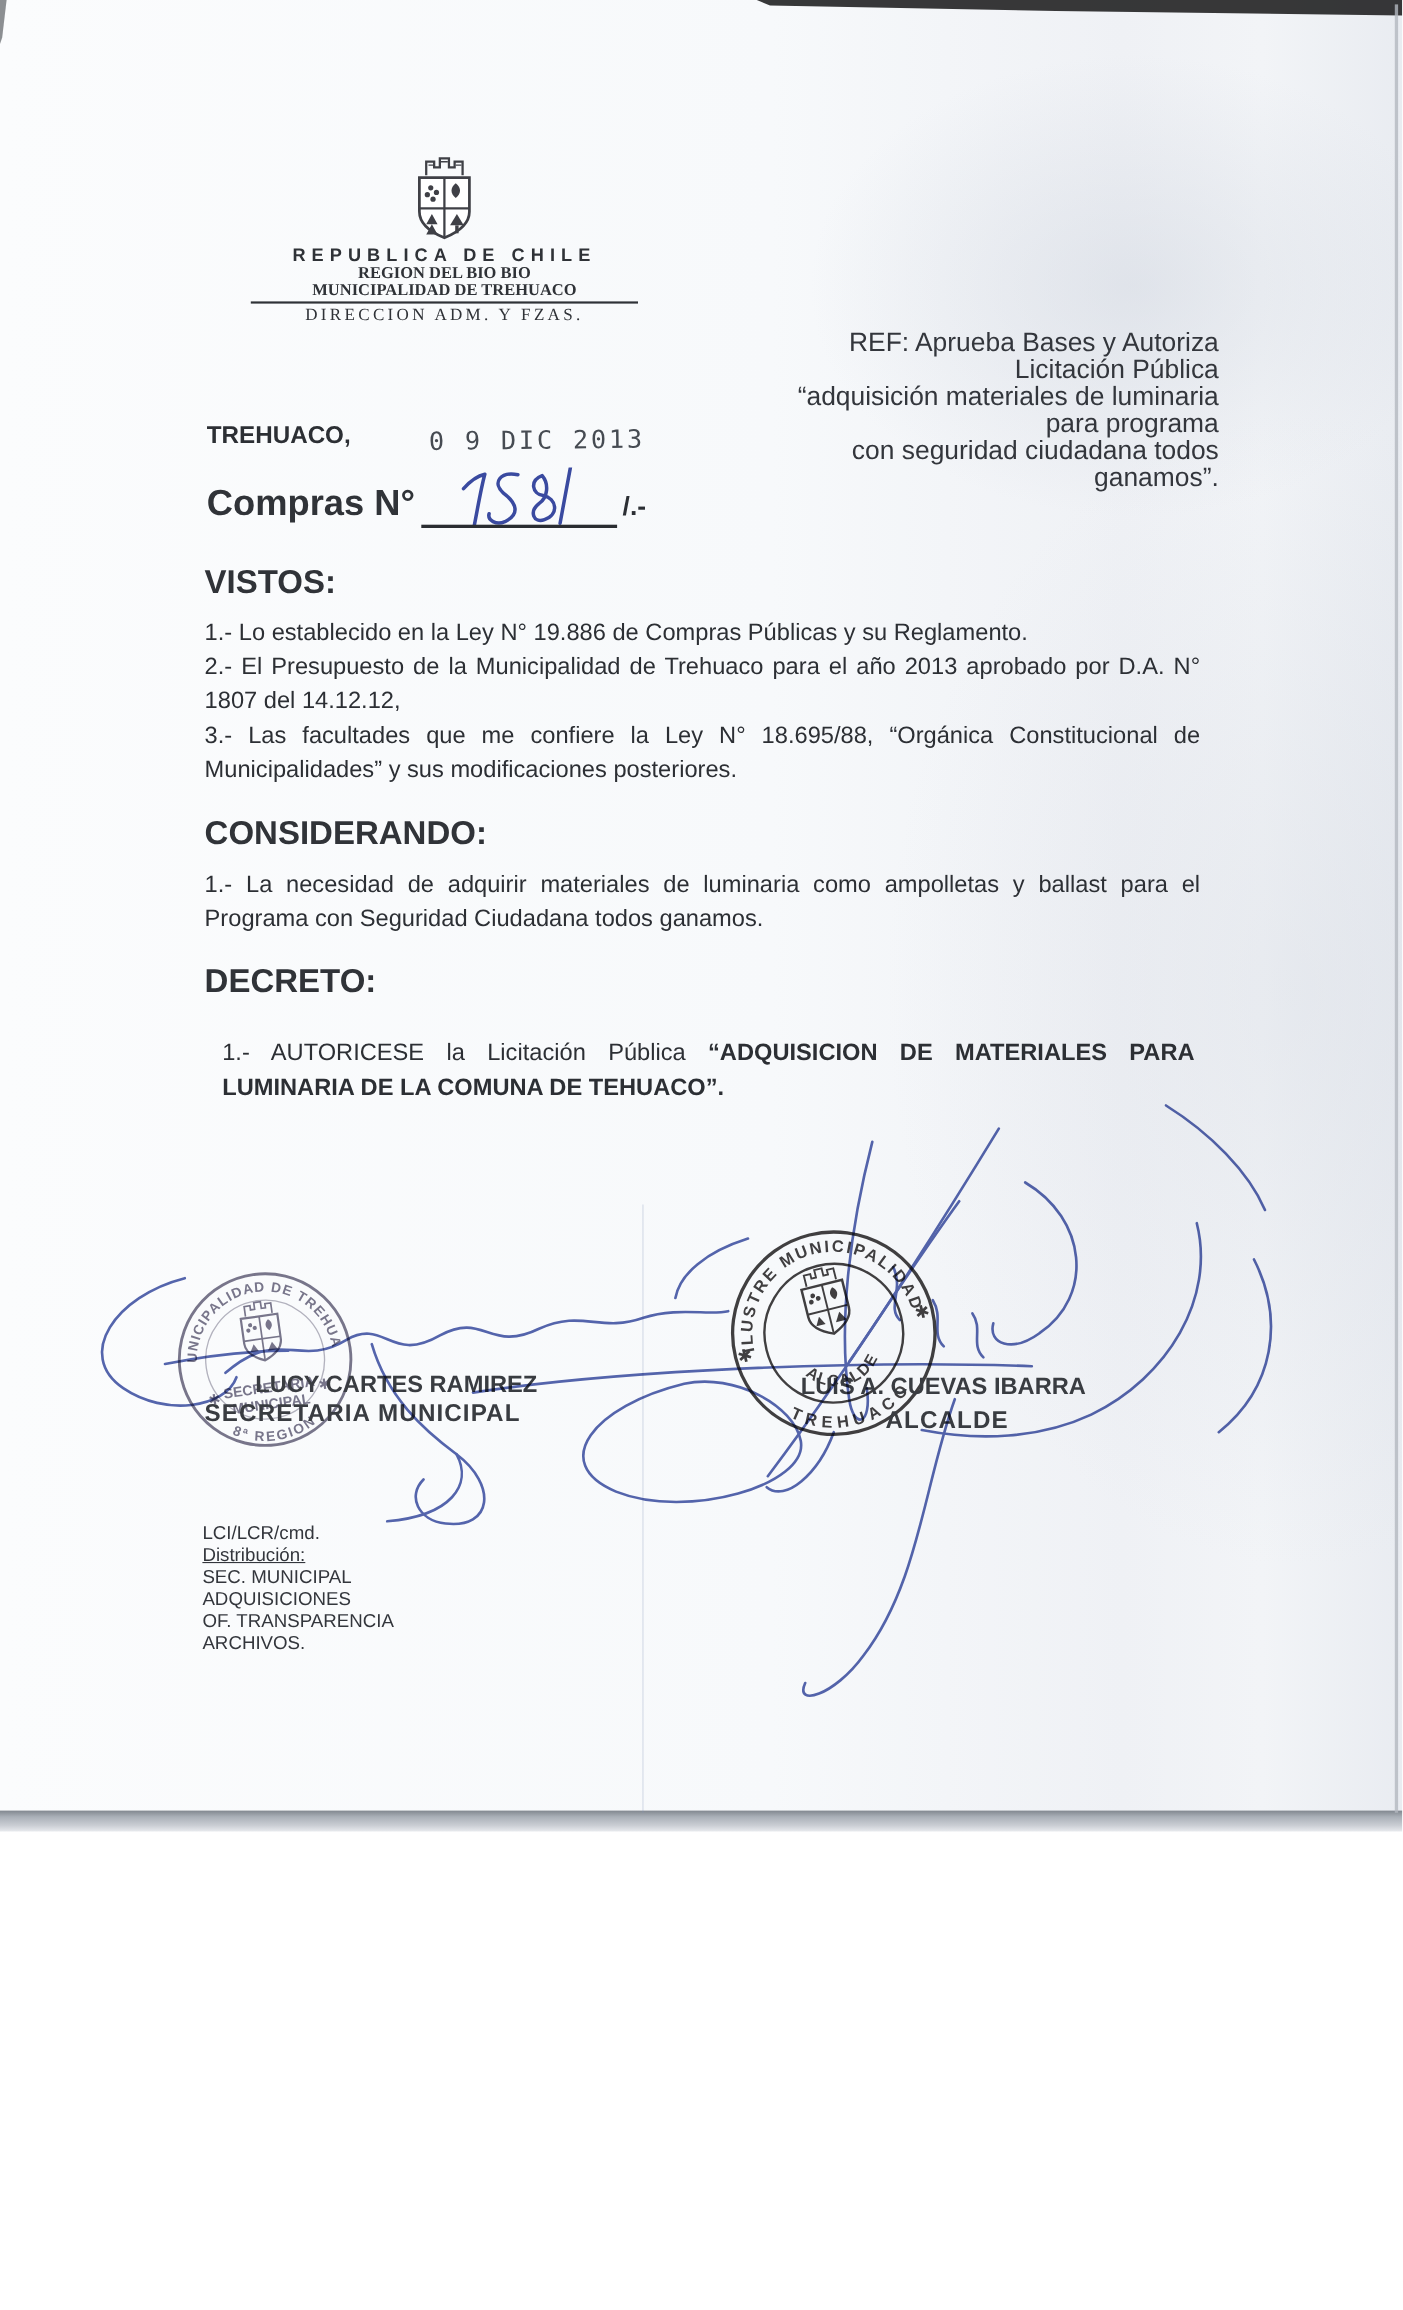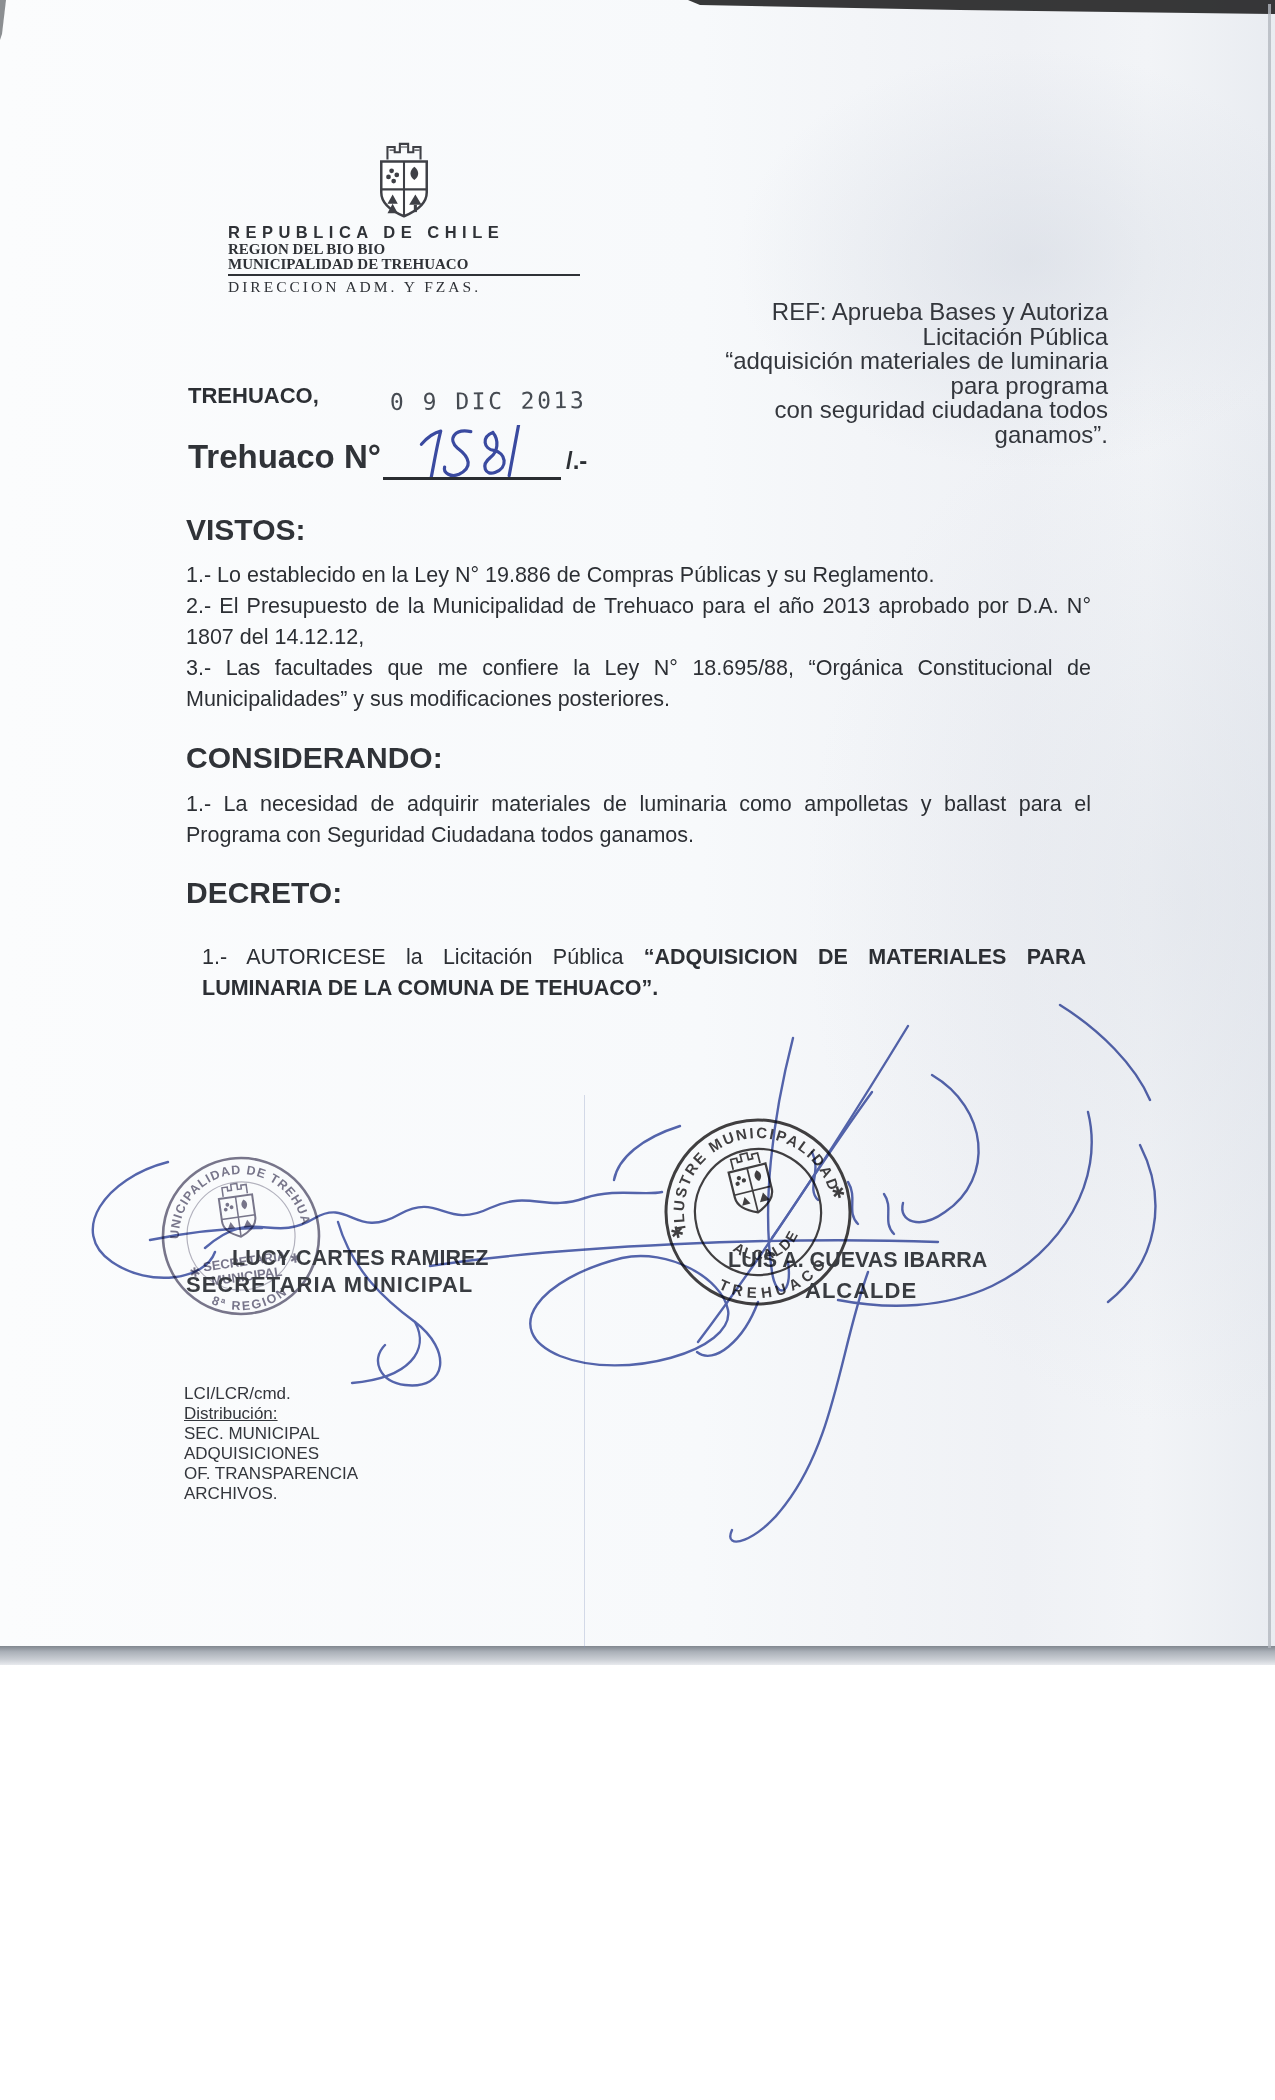--- a/index.html
+++ b/index.html
@@ -9,21 +9,21 @@
   .paper{position:absolute;left:0;top:0;width:1275px;height:1648px;
          background:
            radial-gradient(420px 300px at 1030px 260px, rgba(205,211,221,.45), rgba(205,211,221,0) 70%),
            radial-gradient(500px 700px at 1180px 900px, rgba(210,215,224,.35), rgba(210,215,224,0) 75%),
            linear-gradient(to right,#fbfcfd 0%,#f7f9fb 55%,#eff1f5 80%,#f2f4f7 90%,#e9ecf1 100%);}
   .band-bottom{position:absolute;left:0;top:1646px;width:1275px;height:19px;
          background:linear-gradient(to bottom,#81878f 0%,#aab0b8 30%,#c9cdd3 70%,#e8eaee 100%);}
   .edge-right{position:absolute;left:1268px;top:4px;width:3px;height:1644px;background:#b3b8bf;opacity:.8;}
   .fold-line{position:absolute;left:584px;top:1095px;width:1px;height:553px;background:rgba(135,150,190,.32);}
   
-  .hdr{position:absolute;left:228px;top:136px;width:352px;text-align:left;}
+  .hdr{position:absolute;left:228px;top:136px;width:352px;text-align:center;}
   .hdr-emblem{width:62px;height:84px;margin:0 auto;display:block;color:#3f4046;}
   .hdr-republic{margin-top:3px;font-size:16.5px;font-weight:bold;letter-spacing:5.5px;color:#2f3237;}
   .hdr-serif{font-family:"Liberation Serif",serif;font-weight:bold;font-size:15px;color:#2f3237;line-height:14.5px;}
   .hdr-rule{border:0;border-top:2.4px solid #2f3237;margin:3px 0 2px 0;}
   .hdr-dir{font-family:"Liberation Serif",serif;font-size:15.5px;letter-spacing:3px;color:#2f3237;}
   
   .ref{position:absolute;left:700px;top:300px;width:408px;font-size:24px;line-height:24.5px;color:#33363c;text-align:right;}
   
   .city{position:absolute;left:188px;top:383px;font-size:22px;font-weight:bold;}
   .datestamp{position:absolute;left:390px;top:388px;font-family:"DejaVu Sans Mono",monospace;
@@ -92,21 +92,21 @@
 
   <div class="ref">
     <div>REF: Aprueba Bases y Autoriza Licitación Pública</div>
     <div>“adquisición materiales de luminaria para programa</div>
     <div>con seguridad ciudadana todos ganamos”.</div>
   </div>
 
   <div class="city">TREHUACO,</div>
   <div class="datestamp">0 9 DIC 2013</div>
 
-  <div class="decreto-label">Trehuaco N°</div>
+  <div class="decreto-label">Compras N°</div>
   <svg class="decree-number-svg" width="150" height="58" viewBox="0 0 150 58">
     <title>1581</title>
     <g transform="rotate(-3 75 29)" fill="none" stroke="#3a4aa0" stroke-width="3.2" stroke-linecap="round">
       <path d="M14,16 C20,10 28,5 34,4 M34,4 C30,16 26,34 22,50"></path>
       <path d="M64,6 C48,2 40,12 50,22 C62,32 64,42 50,48 C42,51 34,46 36,40"></path>
       <path d="M86,8 C74,12 76,24 86,26 C98,29 100,44 86,48 C76,51 72,40 82,33 C90,28 92,16 86,8"></path>
       <path d="M112,2 C108,18 104,36 100,52"></path>
     </g>
   </svg>
   <div class="decree-underline"></div>

